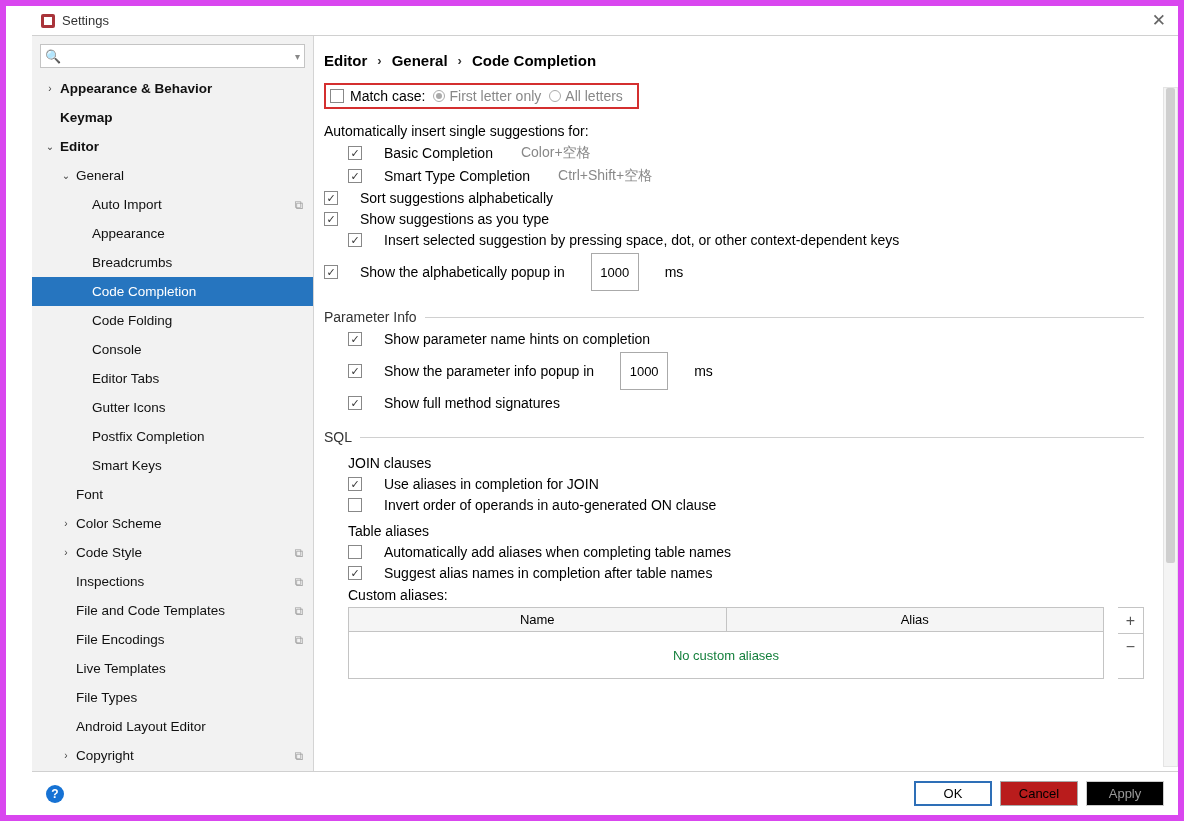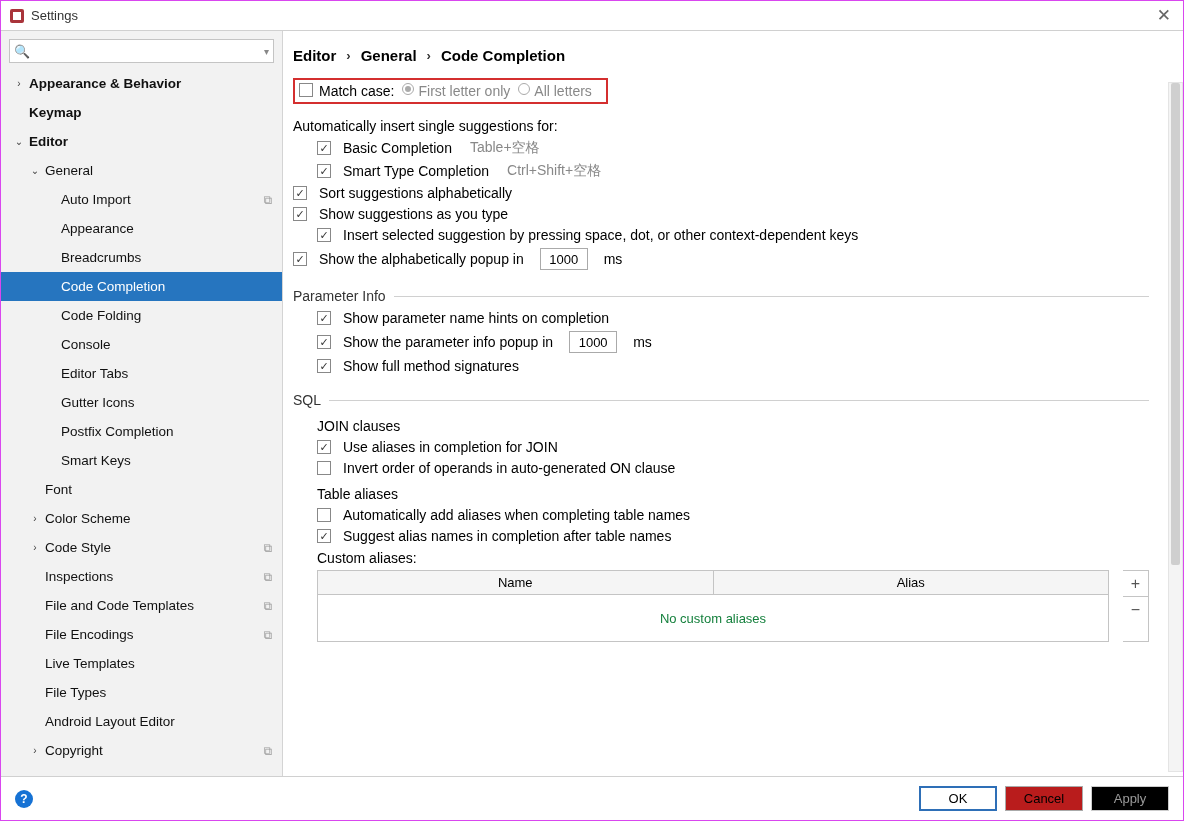--- a/index.html
+++ b/index.html
@@ -1,18 +1,18 @@
 <!DOCTYPE html>
 <html><head>
 <meta charset="utf-8">
 <style>
 * { box-sizing: border-box; margin: 0; padding: 0; font-family: "Segoe UI", Arial, sans-serif; }
 html, body { width: 1184px; height: 821px; overflow: hidden; background: #fff; color: #000; }
 
-.window { display: flex; flex-direction: column; width: 100%; height: 100%; border: 1px solid #d946ef; }
+.window { display: flex; flex-direction: column; width: 100%; height: 100%; border: 6px solid #d946ef; padding-left: 26px; }
 
 
 .titlebar { height: 30px; display: flex; align-items: center; padding: 0 8px; border-bottom: 1px solid #d0d0d0; font-size: 13px; color: #333; }
 .titlebar .app-icon { width: 16px; height: 16px; margin-right: 6px; display:flex; align-items:center; justify-content:center; }
 .titlebar .close { margin-left: auto; font-size: 17px; color: #666; cursor: pointer; padding: 0 4px; }
 
 
 .body { flex: 1 1 auto; display: flex; min-height: 0; }
 
 
@@ -37,33 +37,33 @@
 .noarrow .arrow { visibility: hidden; }
 
 
 .main { flex: 1; display: flex; flex-direction: column; min-width: 0; }
 .breadcrumb { padding: 16px 10px 14px 10px; font-size: 15px; font-weight: 700; display:flex; align-items:center; gap: 10px; }
 .breadcrumb .sep { font-size: 13px; color: #333; }
 .content-scroll { flex: 1; overflow-y: hidden; position: relative; }
 .content { padding: 0 10px 0 10px; font-size: 14px; color: #000; }
 .content-inner { padding-right: 24px; }
 
-.chk-row { display: flex; align-items: center; gap: 12px; margin: 5px 0; }
+.chk-row { display: flex; align-items: center; gap: 22px; margin: 5px 0; }
 .chk { width: 14px; height: 14px; border: 1px solid #888; display:inline-flex; align-items:center; justify-content:center; font-size: 11px; color: #333; cursor: pointer; }
 .chk.checked::after { content: "✓"; line-height: 1; }
 .shortcut { color: #888; margin-left: 6px; }
 .radio { width: 12px; height: 12px; border-radius: 50%; border: 1px solid #aaa; display:inline-flex; align-items:center; justify-content:center; margin-left: 8px; cursor: pointer; }
 .radio.selected::after { content: ""; width: 6px; height: 6px; border-radius: 50%; background: #aaa; }
 .radio-label { color: #888; margin-left: 4px; }
 
-.highlight-frame { border: 2px solid #d42f2f; padding: 3px 14px 3px 4px; display:inline-flex; margin-bottom: 10px; }
+.highlight-frame { border: 2px solid #d42f2f; padding: 3px 14px 3px 4px; display:inline-flex; align-items:center; margin-bottom: 10px; }
 
 .indent-a { margin-left: 24px; }
 
-.num-input { width: 48px; height: 22px; border: 1px solid #aaa; text-align: center; font-size: 13px; margin: 0 4px; }
+.num-input { width: 48px; height: 38px; border: 1px solid #aaa; text-align: center; font-size: 13px; margin: 0 4px; }
 
 .section { position: relative; margin: 18px 0 6px 0; display:flex; align-items:center; gap:8px; color:#333; font-size:14px; }
 .section .line { flex:1; height:1px; background:#d0d0d0; }
 .sub-header { margin: 10px 0 4px 24px; font-size: 14px; }
 
 
 .alias-wrap { display:flex; margin-top:4px; }
 .alias-table { flex:1; border:1px solid #c4c4c4; }
 .alias-header { display:flex; background:#f5f5f5; border-bottom:1px solid #c4c4c4; font-size:13px; }
 .alias-header .col { flex:1; text-align:center; padding:4px 0; border-right:1px solid #c4c4c4; }
@@ -239,21 +239,21 @@
             <span class="radio-label">First letter only</span>
             <span class="radio"></span>
             <span class="radio-label">All letters</span>
           </span>
 
           <div class="label-plain">Automatically insert single suggestions for:</div>
 
           <div class="chk-row indent-a">
             <span class="chk checked"></span>
             <span>Basic Completion</span>
-            <span class="shortcut">Table+空格</span>
+            <span class="shortcut">Color+空格</span>
           </div>
           <div class="chk-row indent-a">
             <span class="chk checked"></span>
             <span>Smart Type Completion</span>
             <span class="shortcut">Ctrl+Shift+空格</span>
           </div>
 
           <div class="chk-row">
             <span class="chk checked"></span>
             <span>Sort suggestions alphabetically</span>

